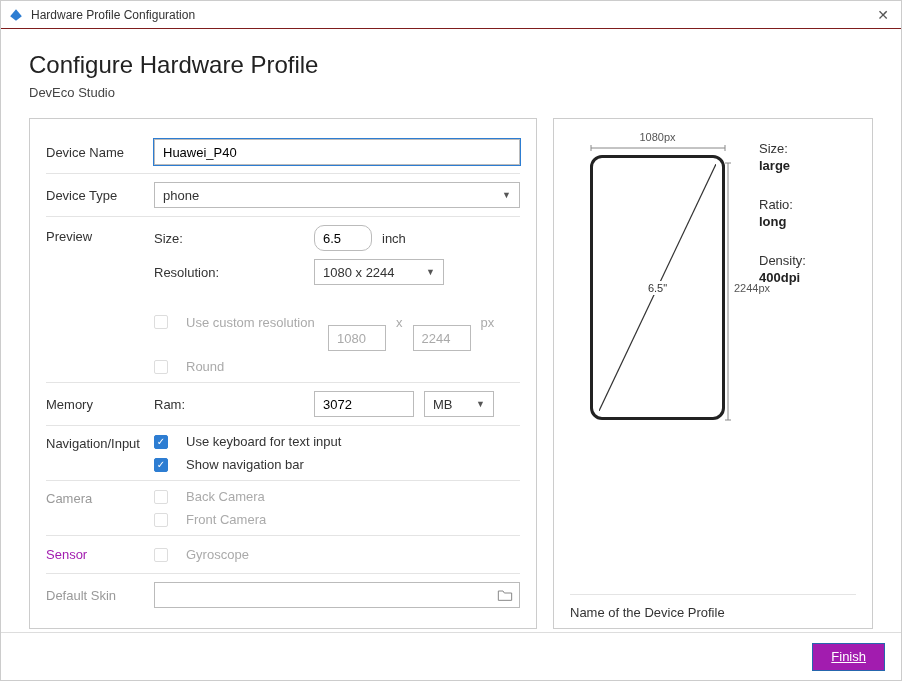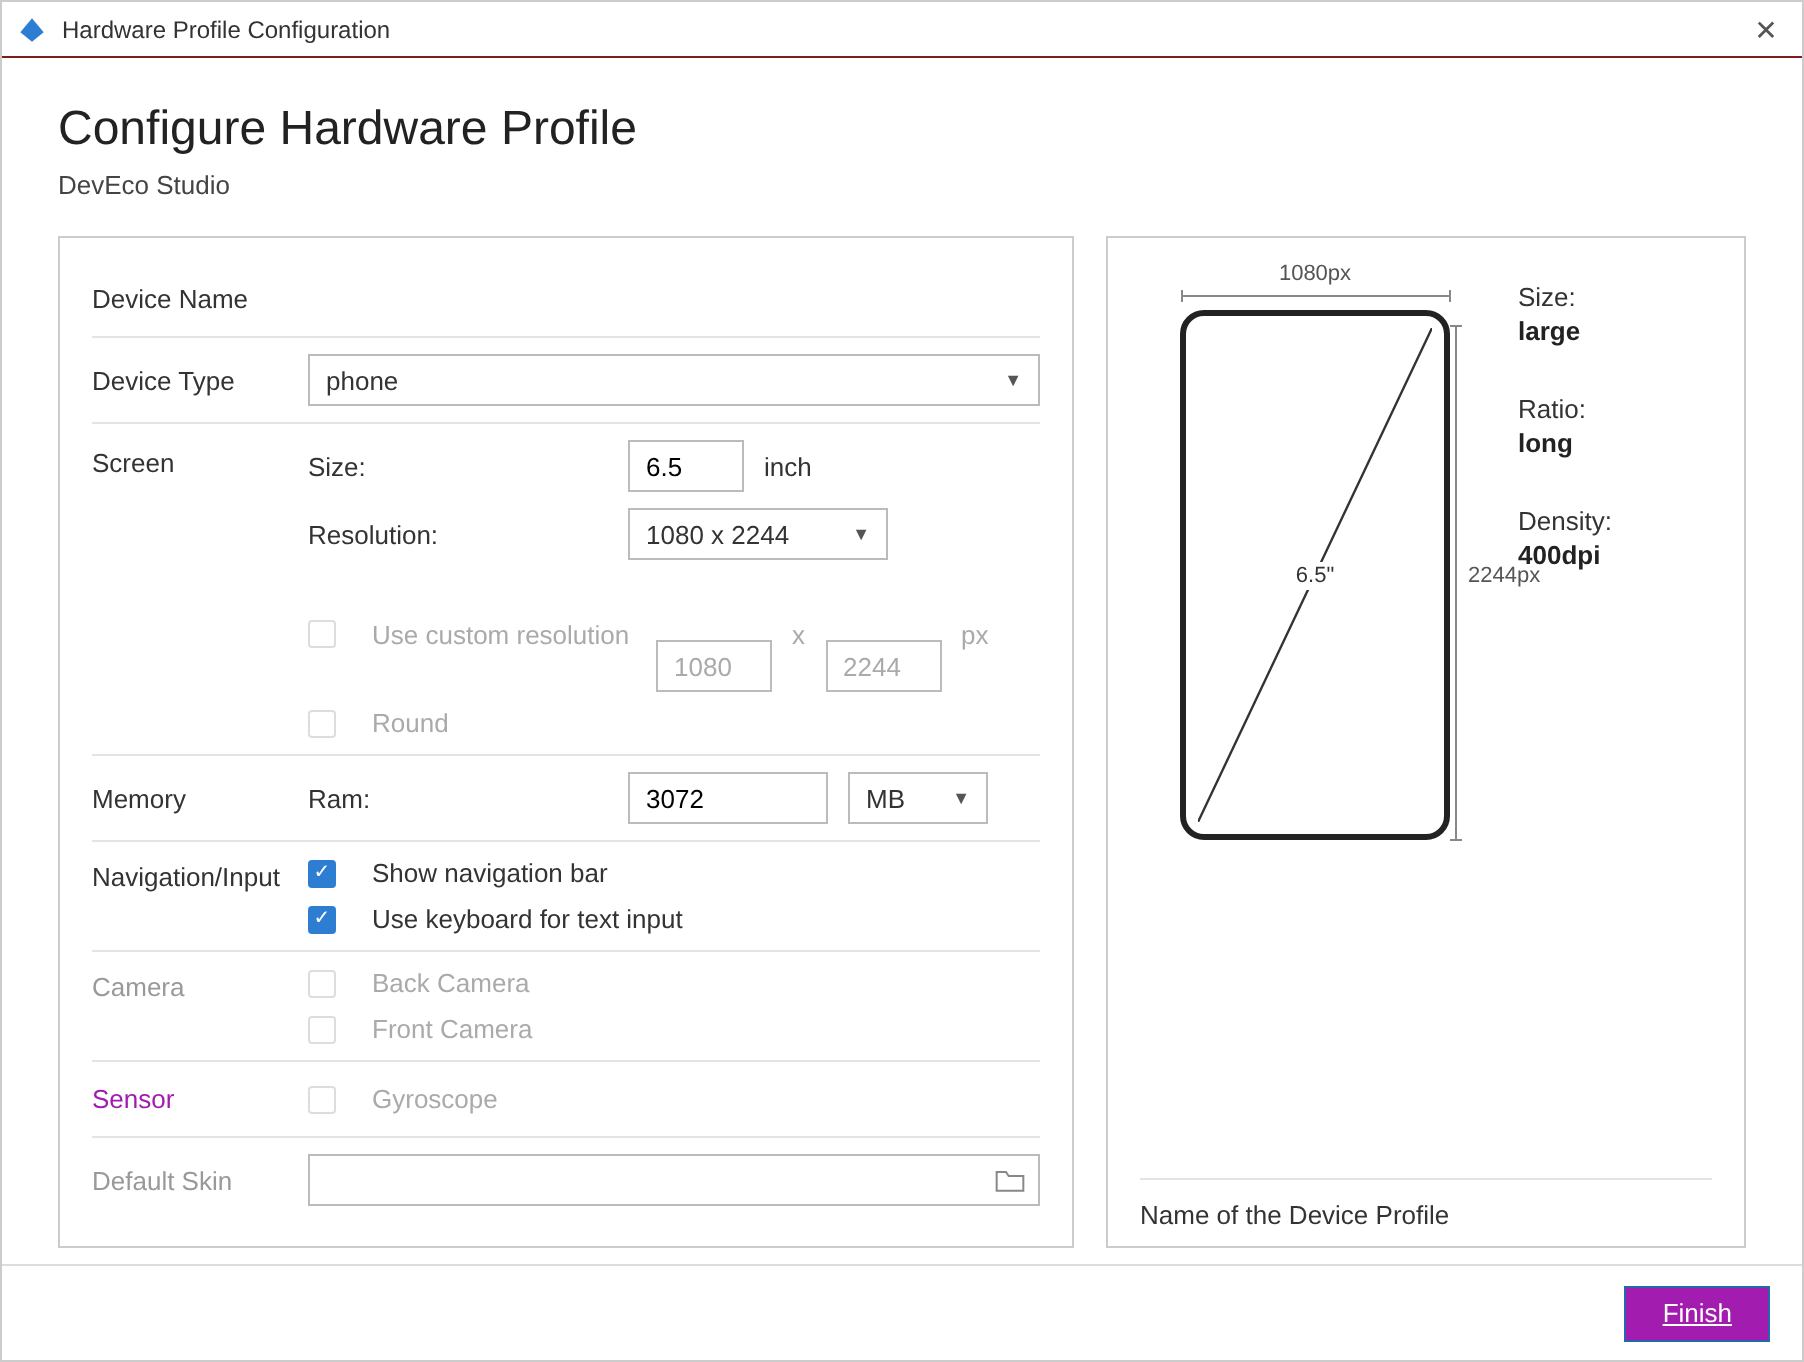--- a/index.html
+++ b/index.html
@@ -46,21 +46,21 @@
 
   .line { display: flex; align-items: center; gap: 10px; }
 
   .subprop { width: 150px; flex: none; font-size: 13px; color: #333; }
 
   input[type="text"].tf {
     height: 26px; border: 1px solid #bbb; padding: 2px 8px;
     font-size: 13px; background: #fff;
   }
   .tf.focus { border: 1px solid #2d7dd2; box-shadow: 0 0 0 1px #2d7dd2; }
-  .tf.small { width: 58px; }
+  .tf.small { width: 58px; border-radius: 10px; }
   .tf.med { width: 58px; text-align: left; margin-top: 32px; }
   .tf.disabled { color: #aaa; border-color: #ddd; background: #fafafa; }
 
   .select {
     height: 26px; border: 1px solid #bbb; background: #fff;
     display: flex; align-items: center; justify-content: space-between;
     padding: 0 8px; font-size: 13px; cursor: pointer;
   }
   .caret { font-size: 9px; color: #555; }
 
@@ -132,32 +132,33 @@
 <div class="content">
   <h1>Configure Hardware Profile</h1>
   <div class="subtitle">DevEco Studio</div>
 
   <div class="columns">
 
     <div class="panel-left">
 
       <div class="row">
         <div class="row-label">Device Name</div>
+        <input type="text" class="tf focus" style="flex: 1 1 0%;" value="Huawei_P40">
       </div>
 
       <div class="row">
         <div class="row-label">Device Type</div>
         <div class="select" style="flex:1">
           <span>phone</span>
           <span class="caret">▼</span>
         </div>
       </div>
 
       <div class="row">
-        <div class="row-label" style="align-self:flex-start;padding-top:4px">Screen</div>
+        <div class="row-label" style="align-self:flex-start;padding-top:4px">Preview</div>
         <div class="row-body">
           <div class="line">
             <div class="subprop">Size:</div>
             <input type="text" class="tf small" value="6.5" style="">
             <span class="unit">inch</span>
           </div>
           <div class="line">
             <div class="subprop">Resolution:</div>
             <div class="select" style="width:130px">
               <span>1080 x 2244</span>
@@ -191,25 +192,25 @@
             </div>
           </div>
         </div>
       </div>
 
       <div class="row">
         <div class="row-label" style="align-self:flex-start;padding-top:2px">Navigation/Input</div>
         <div class="row-body">
           <div class="line">
             <span class="checkbox checked"></span>
+            <span class="chk-label">Use keyboard for text input</span>
+          </div>
+          <div class="line">
+            <span class="checkbox checked"></span>
             <span class="chk-label">Show navigation bar</span>
-          </div>
-          <div class="line">
-            <span class="checkbox checked"></span>
-            <span class="chk-label">Use keyboard for text input</span>
           </div>
         </div>
       </div>
 
       <div class="row">
         <div class="row-label" style="color:#999;align-self:flex-start;padding-top:2px">Camera</div>
         <div class="row-body">
           <div class="line">
             <span class="checkbox disabled"></span>
             <span class="chk-label disabled">Back Camera</span>

